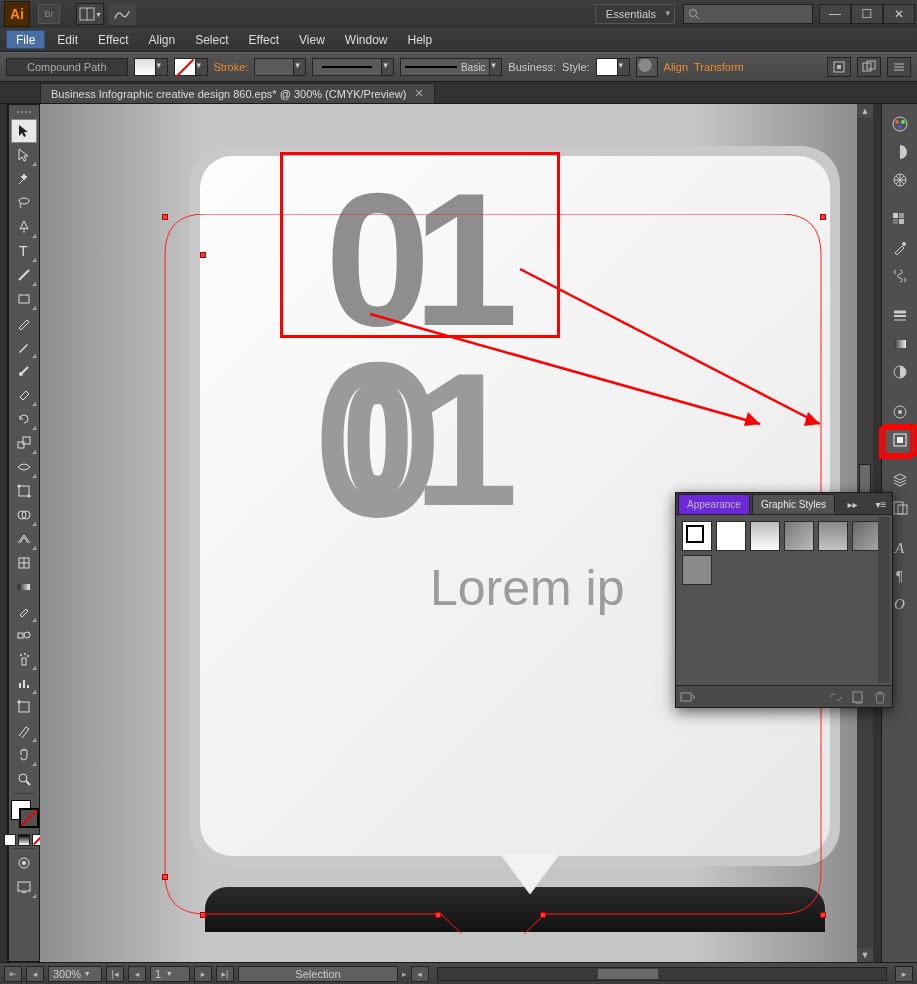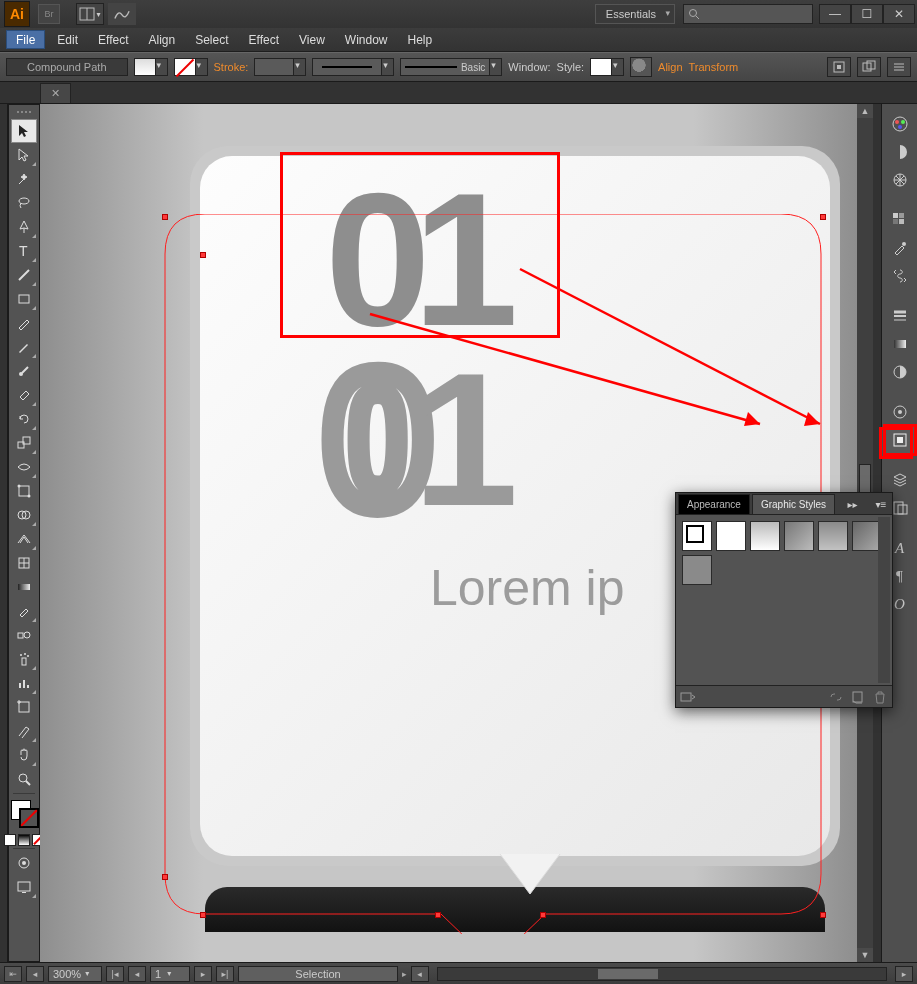--- a/index.html
+++ b/index.html
@@ -96,21 +96,21 @@
 .rgutter { width:8px; background:#323232;}
 .iconstrip { width:36px; background:#4f4f4f; border-left:1px solid #1a1a1a; display:flex; flex-direction:column; align-items:center; padding-top:6px;}
 .ricon { width:28px; height:26px; display:flex; align-items:center; justify-content:center; color:#ccc; margin:1px 0;}
 .ricon svg { width:18px; height:18px;}
 .ricon.sep { height:10px; }
 .ricon.hl { outline:3px solid #ff0000; background:#5a5a5a;}
 
 
 .gs-panel { position:absolute; left:635px; top:388px; width:218px; background:#535353; border:1px solid #1a1a1a; box-shadow:0 4px 14px rgba(0,0,0,.6);}
 .gs-tabs { height:22px; background:#3c3c3c; display:flex; align-items:flex-end; border-bottom:1px solid #222;}
-.gs-tab { font-size:10px; color:#bbb; padding:4px 8px; border:1px solid #222; border-bottom:none; background:#000000; margin-left:2px;}
+.gs-tab { font-size:10px; color:#bbb; padding:4px 8px; border:1px solid #222; border-bottom:none; background:#6d28d9; margin-left:2px;}
 .gs-tab.active { background:#535353; color:#e8e8e8;}
 .gs-tabs .menu { margin-left:auto; width:22px; height:20px; color:#ccc; display:flex; align-items:center; justify-content:center; font-size:10px;}
 .gs-body { padding:6px; min-height:170px; }
 .gs-grid { display:flex; flex-wrap:wrap; gap:4px;}
 .gs-sw { width:30px; height:30px; border:1px solid #2a2a2a; background:#888;}
 .gs-sw.default { background:#fff; position:relative;}
 .gs-sw.default::after { content:""; position:absolute; left:3px; top:3px; width:14px; height:14px; border:2px solid #000; background:#fff;}
 .gs-sw.white { background:#fff;}
 .gs-sw.g1 { background:linear-gradient(#bbb,#fff);}
 .gs-sw.g2 { background:linear-gradient(135deg,#777,#bbb);}
@@ -198,21 +198,21 @@
       </span>
       <span class="dd-arrow"></span>
     </span>
   <span style="display:flex;border-radius:7px;">
       <span class="brush-style">
         <span class="line"></span>
         <span style="font-size:10px;color:#ccc;">Basic</span>
       </span>
       <span class="dd-arrow"></span>
     </span>
-  <span class="orange-link" style="color:#ccc;">Window:</span>
+  <span class="orange-link" style="color:#ccc;">Business:</span>
   <span style="color:#ccc;font-size:11px;">Style:</span>
   <span style="display:flex;">
       <span class="stylewell"></span>
       <span class="dd-arrow"></span>
     </span>
   <span class="globe-icon"></span>
   <span class="orange-link">Align</span>
   <span class="orange-link">Transform</span>
   <div style="flex:1"></div>
   <span class="ctrl-iconbtn">
@@ -231,20 +231,21 @@
       <svg viewBox="0 0 14 14">
         <line x1="2" y1="4" x2="12" y2="4" stroke="#bbb"></line>
         <line x1="2" y1="7" x2="12" y2="7" stroke="#bbb"></line>
         <line x1="2" y1="10" x2="12" y2="10" stroke="#bbb"></line>
       </svg>
     </span>
 </div>
 
 <div class="doc-tabbar">
   <div class="doc-tab">
+    <span>Business Infographic creative design 860.eps* @ 300% (CMYK/Preview)</span>
     <span class="x">✕</span>
   </div>
 </div>
 
 <div class="workarea">
   <div class="gutter"></div>
 
   <div class="toolcol">
     <div class="grip">
         <span></span>

